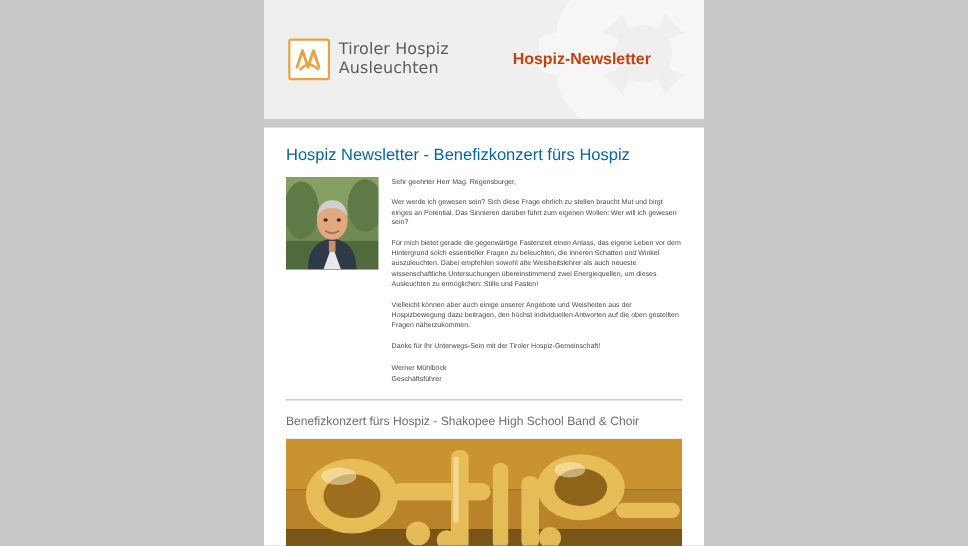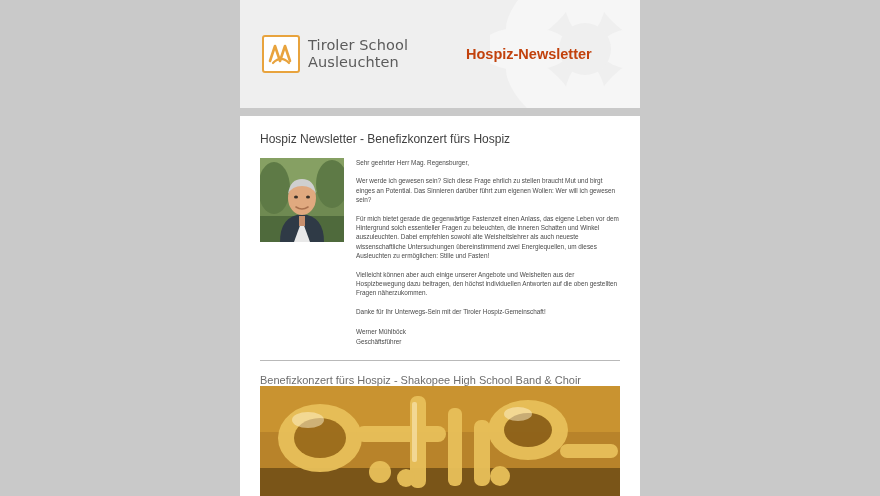--- a/index.html
+++ b/index.html
@@ -79,22 +79,22 @@
   }
   
   .body {
     padding: 0 20px;
   }
   .gap-strip {
     height: 8px;
     background: #c9c9c9;
   }
   .article-title {
-    font-size: 12px;
-    color: #404040;
+    font-size: 15px;
+    color: #0369a1;
     padding: 16px 0 12px 0;
     font-family: "Liberation Sans", sans-serif;
   }
   .content-row {
     display: flex;
     gap: 12px;
     align-items: flex-start;
   }
   .portrait {
     width: 84px;
@@ -118,21 +118,21 @@
   .letter p:last-child { margin-bottom: 0; }
   .sig { margin-top: 11px; }
   .divider {
     border: 0;
     border-top: 1px solid #b9b9b9;
     margin: 14px 0 0 0;
   }
   .section-title {
     font-size: 11px;
     color: #6e6e6e;
-    padding: 13px 0 0 0;
+    padding: 13px 0 10px 0;
     font-family: "Liberation Sans", sans-serif;
   }
   .photo {
     width: 360px;
     height: 110px;
     overflow: hidden;
     position: relative;
     background: #6b4a17;
   }
   .photo svg { display: block; }
@@ -161,21 +161,21 @@
 
       <div class="header-inner">
         <div class="logo">
           <div class="logo-mark">
             <svg width="34" height="34" viewBox="0 0 34 34">
               <path d="M6 24 L11 9 L16 24 L21 9 L26 24" fill="none" stroke="#e8a33d" stroke-width="2.6" stroke-linecap="round" stroke-linejoin="round"></path>
               <path d="M9 26 Q17 18 25 26" fill="none" stroke="#e8a33d" stroke-width="2.2" stroke-linecap="round"></path>
             </svg>
           </div>
           <div class="logo-text">
-            <div>Tiroler School</div>
+            <div>Tiroler Hospiz</div>
             <div>Ausleuchten</div>
           </div>
         </div>
         <div class="header-title">Hospiz-Newsletter</div>
       </div>
     </div>
 
     <div class="gap-strip"></div>
 
     <div class="body">

